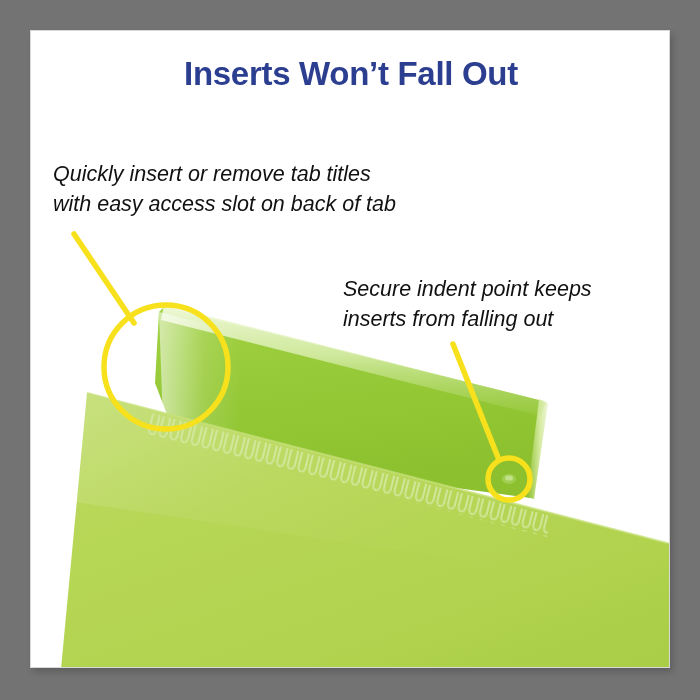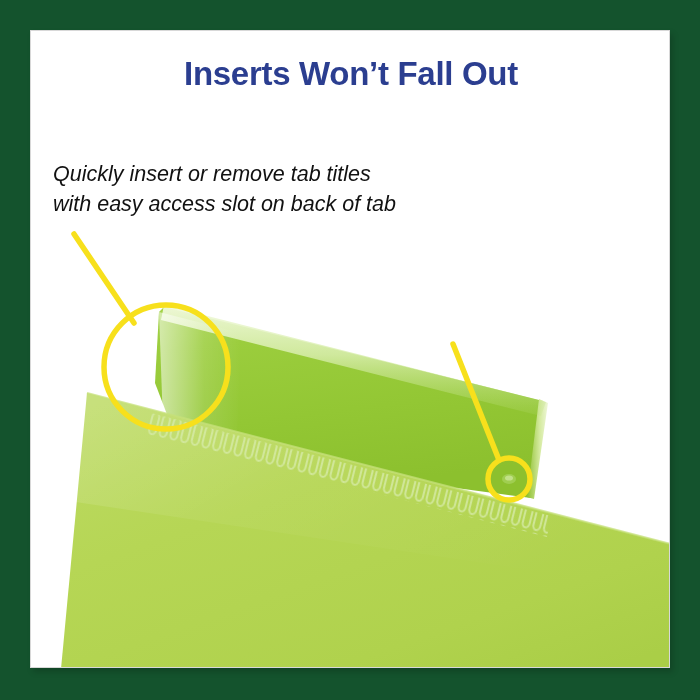--- a/index.html
+++ b/index.html
@@ -8,21 +8,21 @@
     padding: 0;
     background: #ffffff;
   }
   body {
     font-family: "Liberation Sans", sans-serif;
   }
   #stage {
     position: relative;
     width: 700px;
     height: 700px;
-    background: #14532d;
+    background: #737373;
     overflow: hidden;
   }
   
   #card {
     position: absolute;
     left: 30px;
     top: 30px;
     width: 640px;
     height: 638px;
     background: #ffffff;
@@ -191,15 +191,17 @@
 
         </g>
       </svg>
     </div>
 
     <div id="headline">Inserts Won’t Fall Out</div>
 
     <div class="annot" id="annot-left">Quickly insert or remove tab titles
 with easy access slot on back of tab</div>
 
+    <div class="annot" id="annot-right">Secure indent point keeps
+inserts from falling out</div>
 
   </div>
 </div>
 
 </body></html>

